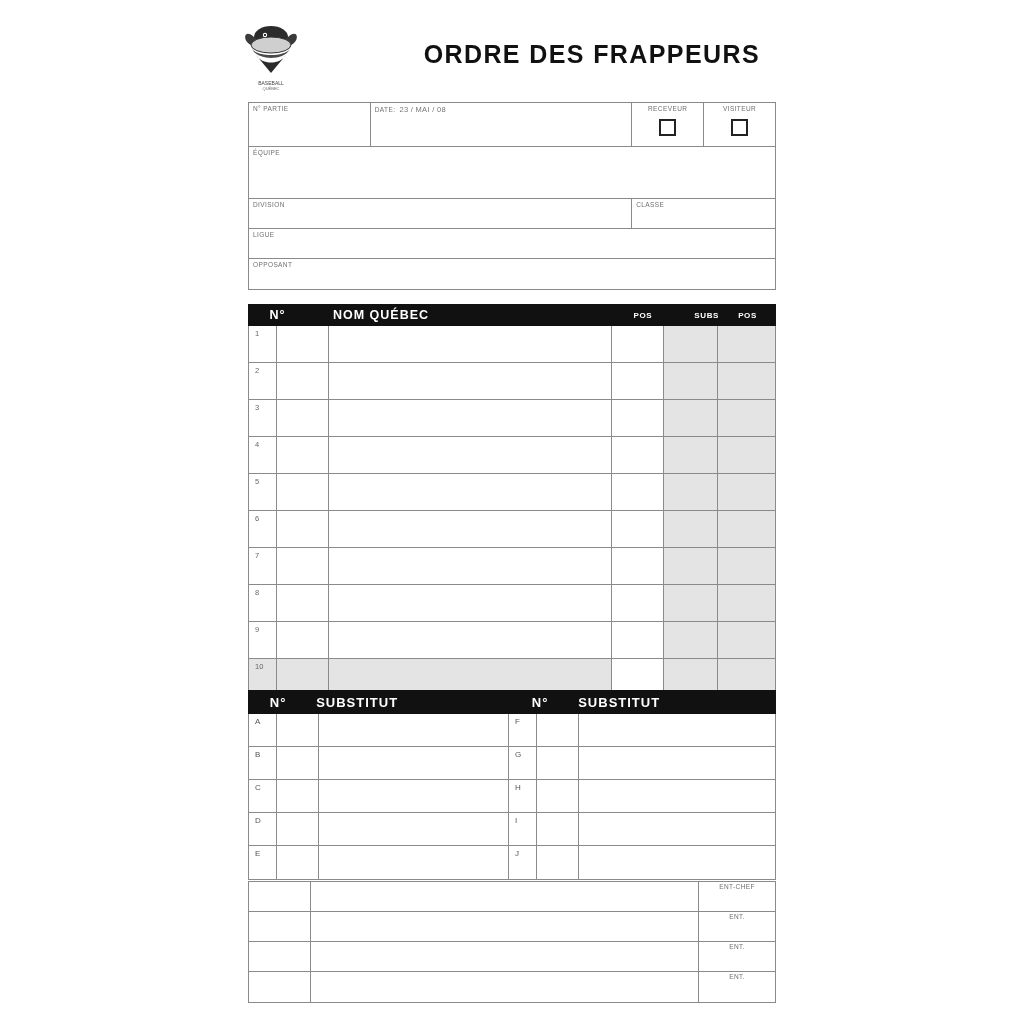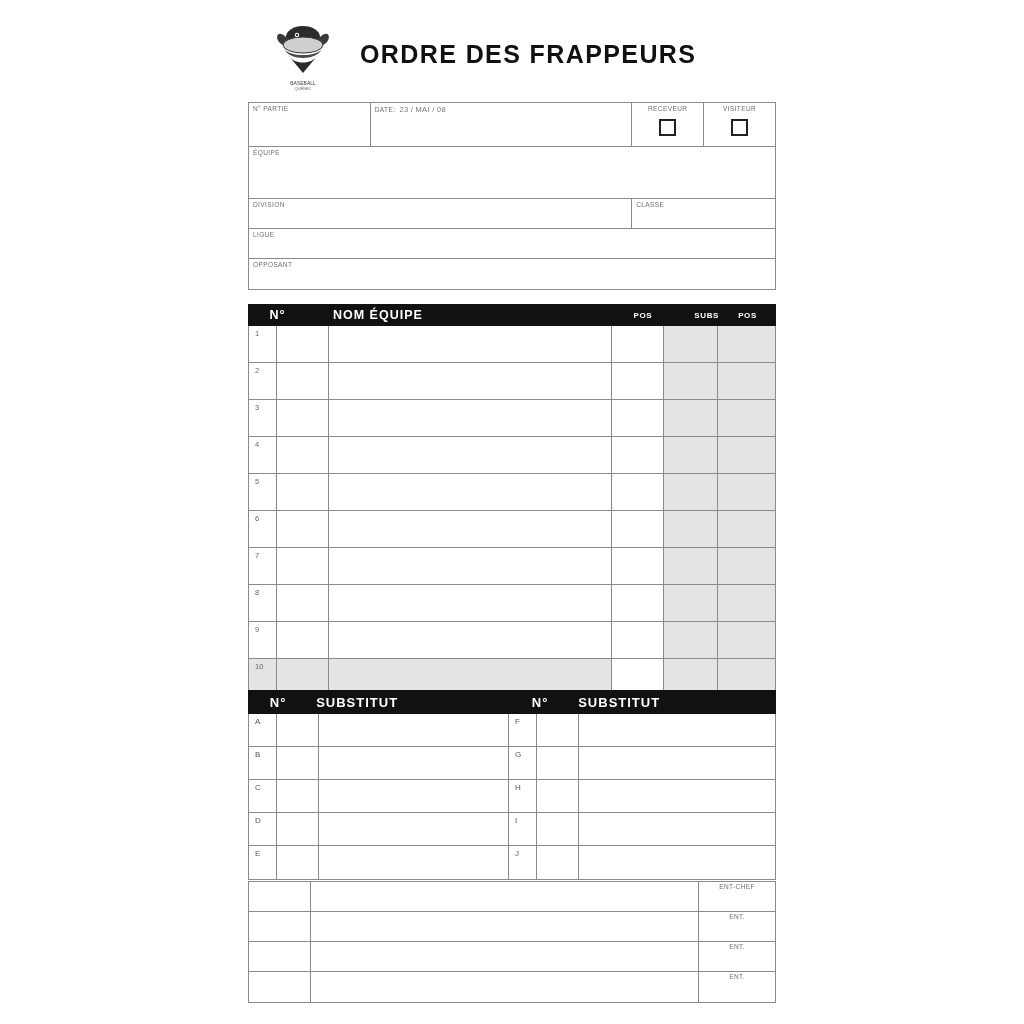--- a/index.html
+++ b/index.html
@@ -12,26 +12,27 @@
   }
   #sheet {
     position: relative;
     width: 1024px;
     height: 1024px;
     background: #ffffff;
   }
   
   .header {
     position: absolute;
-    left: 264px;
+    left: 232px;
     top: 10px;
     width: 528px;
     height: 88px;
     display: flex;
     align-items: center;
+    justify-content: space-between;
   }
   .logo {
     width: 78px;
     height: 78px;
     position: relative;
     flex: 0 0 78px;
     margin-right: 18px;
   }
   .logo svg { display: block; }
   .doc-title {
@@ -264,21 +265,21 @@
         <span class="lbl">OPPOSANT</span>
         <span class="val"></span>
       </div>
     </div>
 
   </div>
 
   <div class="bo" style="top:304px;">
     <div class="bo-head">
       <div class="h-num">N°</div>
-      <div class="h-name">NOM   ÉQUIPE</div>
+      <div class="h-name">NOM   QUÉBEC</div>
       <div class="h-pos1">POS</div>
       <div class="h-subs">SUBS</div>
       <div class="h-pos2">POS</div>
     </div>
     <div class="bo-body">
 
       <div class="bo-row">
         <div class="b-idx">1</div>
         <div class="b-num"></div>
         <div class="b-name"></div>

